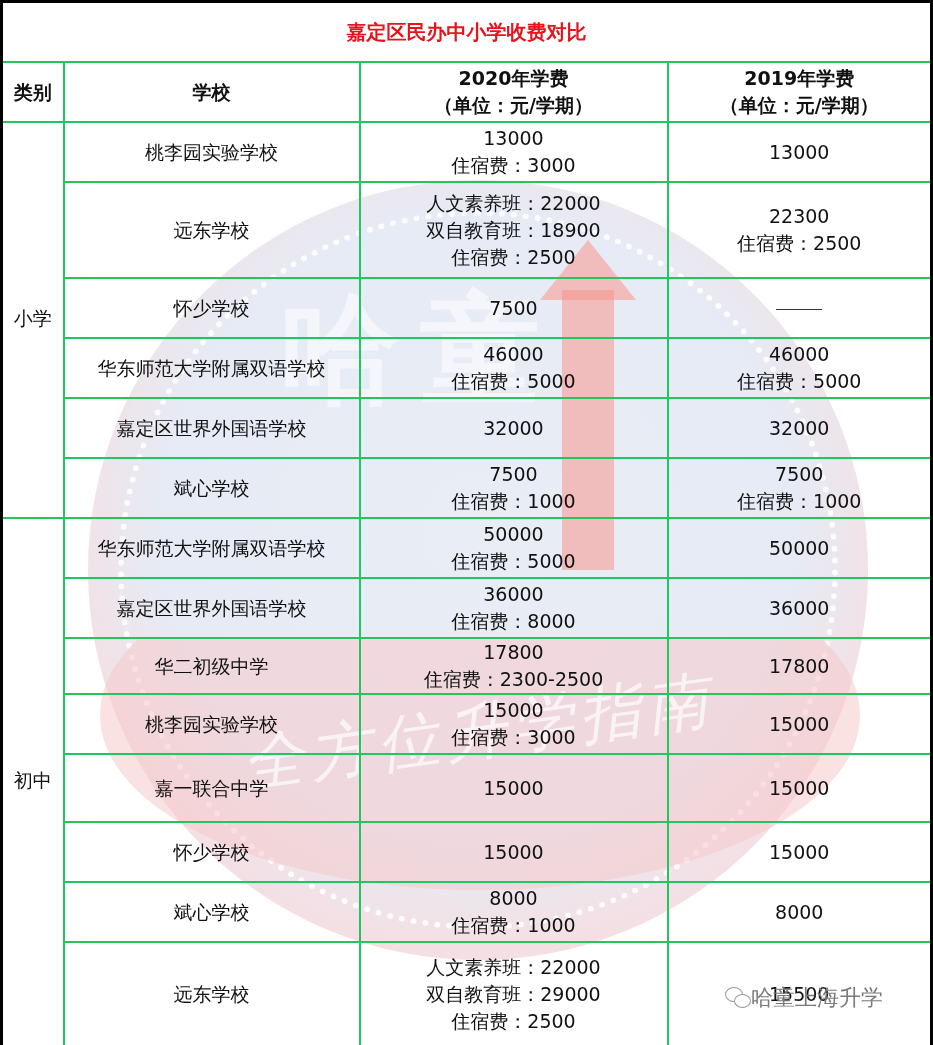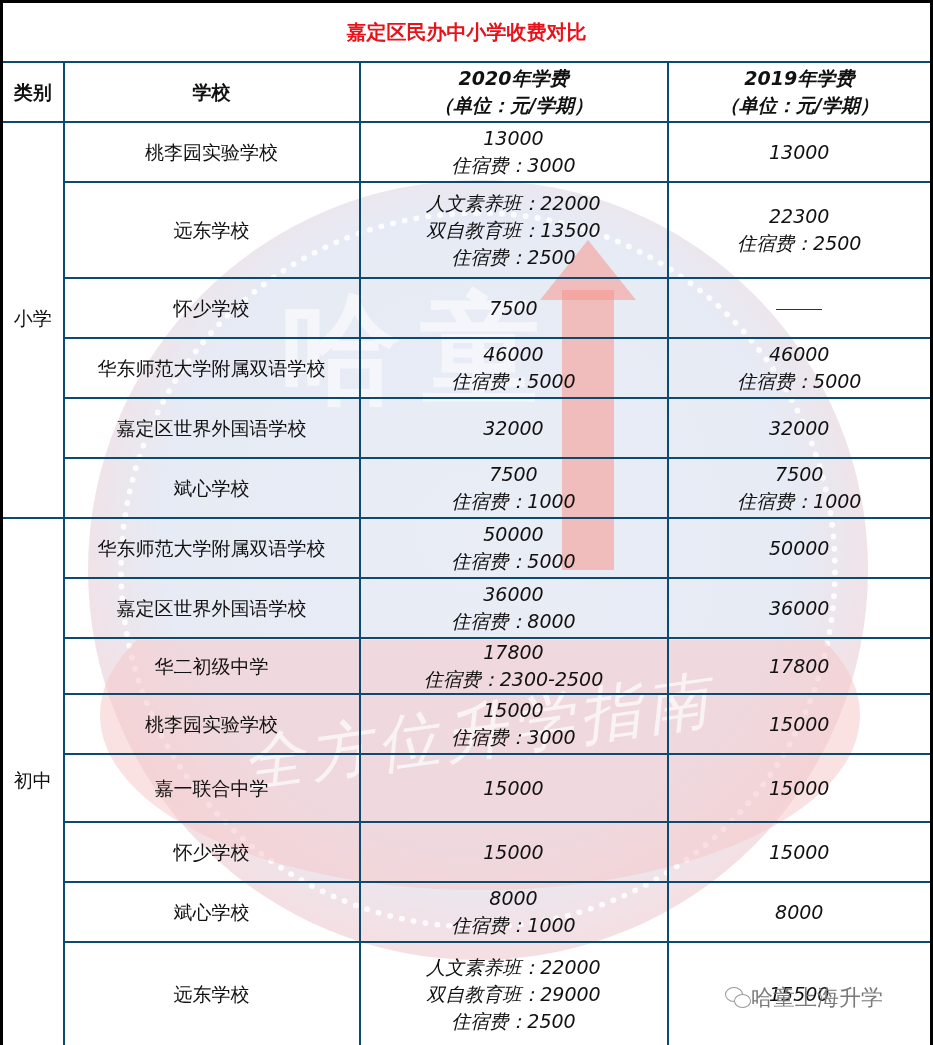--- a/index.html
+++ b/index.html
@@ -17,26 +17,26 @@
                background: rgba(246,200,202,0.55); clip-path: ellipse(50% 70% at 50% 30%); }
     .wm-text-big { position: absolute; left: 280px; top: 270px; font-size: 120px; font-weight: bold; color: rgba(255,255,255,0.55); letter-spacing: 20px; }
     .wm-slogan { position: absolute; left: 240px; top: 690px; font-size: 62px; color: rgba(255,255,255,0.7); transform: rotate(-8deg); letter-spacing: 6px; font-style: italic; }
     .wm-brand { position: absolute; left: 725px; top: 983px; font-size: 22px; color: #7a7a7a; z-index: 5; display: flex; align-items: center; }
     .wechat-icon { width: 26px; height: 22px; position: relative; }
     .wechat-icon .b1 { position: absolute; left: 0; top: 0; width: 16px; height: 13px; border: 1.5px solid #999; border-radius: 50%; background: #fff; }
     .wechat-icon .b2 { position: absolute; left: 9px; top: 7px; width: 15px; height: 12px; border: 1.5px solid #999; border-radius: 50%; background: #fff; }
 
     table.fees { position: absolute; left: 0; top: 0; width: 933px; height: 1045px; border-collapse: collapse; z-index: 2;
                  border: 3px solid #000; table-layout: fixed; }
-    table.fees td, table.fees th { border: 2px solid #0c4a6e; text-align: center; vertical-align: middle; padding: 0;
+    table.fees td, table.fees th { border: 2px solid #22c55e; text-align: center; vertical-align: middle; padding: 0;
                  font-size: 19px; color: #111; line-height: 27px; background: transparent; }
     .title-cell { height: 58px; color: #e8121b !important; font-weight: bold; font-size: 20px !important; background: #fff !important; }
     .hdr th { background: #ff0000; color: #fff; font-weight: bold; font-size: 20px; line-height: 27px; height: 58px; }
     .cat { font-size: 19px; font-family: Liberation Mono, monospace; }
-    .cell-lines span { display: block; font-style: italic; }
+    .cell-lines span { display: block; }
     .col-cat { width: 62px; } .col-school { width: 296px; } .col-2020 { width: 308px; } .col-2019 { width: auto; }
     .dash { display: inline-block; width: 46px; height: 1px; background: #333; vertical-align: middle; }
   </style>
 </head>
 <body>
 
 <div class="wm-layer">
   <div class="wm-circle"></div>
   <div class="wm-ring"></div>
   <div class="wm-band"></div>
@@ -77,21 +77,21 @@
           <span>住宿费：3000</span>
         </td>
         <td class="cell-lines">
           <span>13000</span>
         </td>
       </tr>
       <tr style="height: 96px;">
         <td>远东学校</td>
         <td class="cell-lines">
           <span>人文素养班：22000</span>
-          <span>双自教育班：13500</span>
+          <span>双自教育班：18900</span>
           <span>住宿费：2500</span>
         </td>
         <td class="cell-lines">
           <span>22300</span>
           <span>住宿费：2500</span>
         </td>
       </tr>
       <tr style="height: 60px;">
         <td>怀少学校</td>
         <td class="cell-lines">

